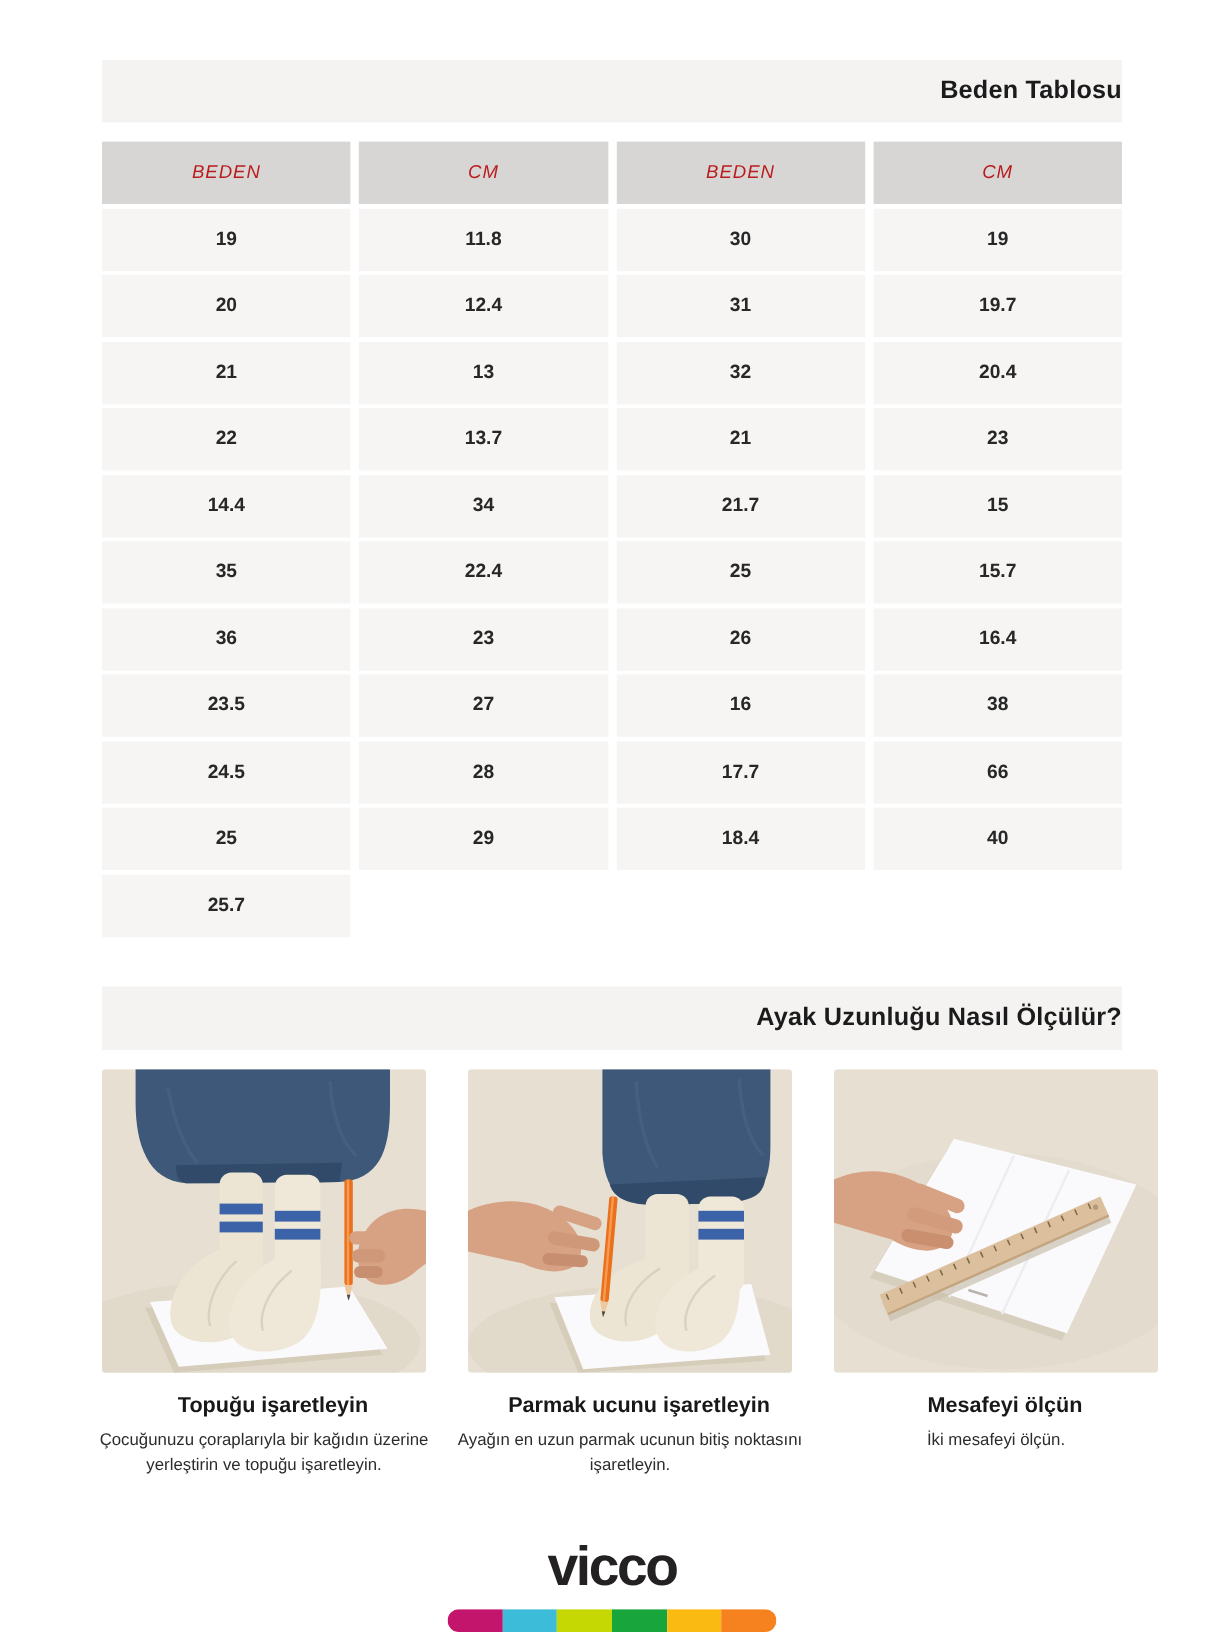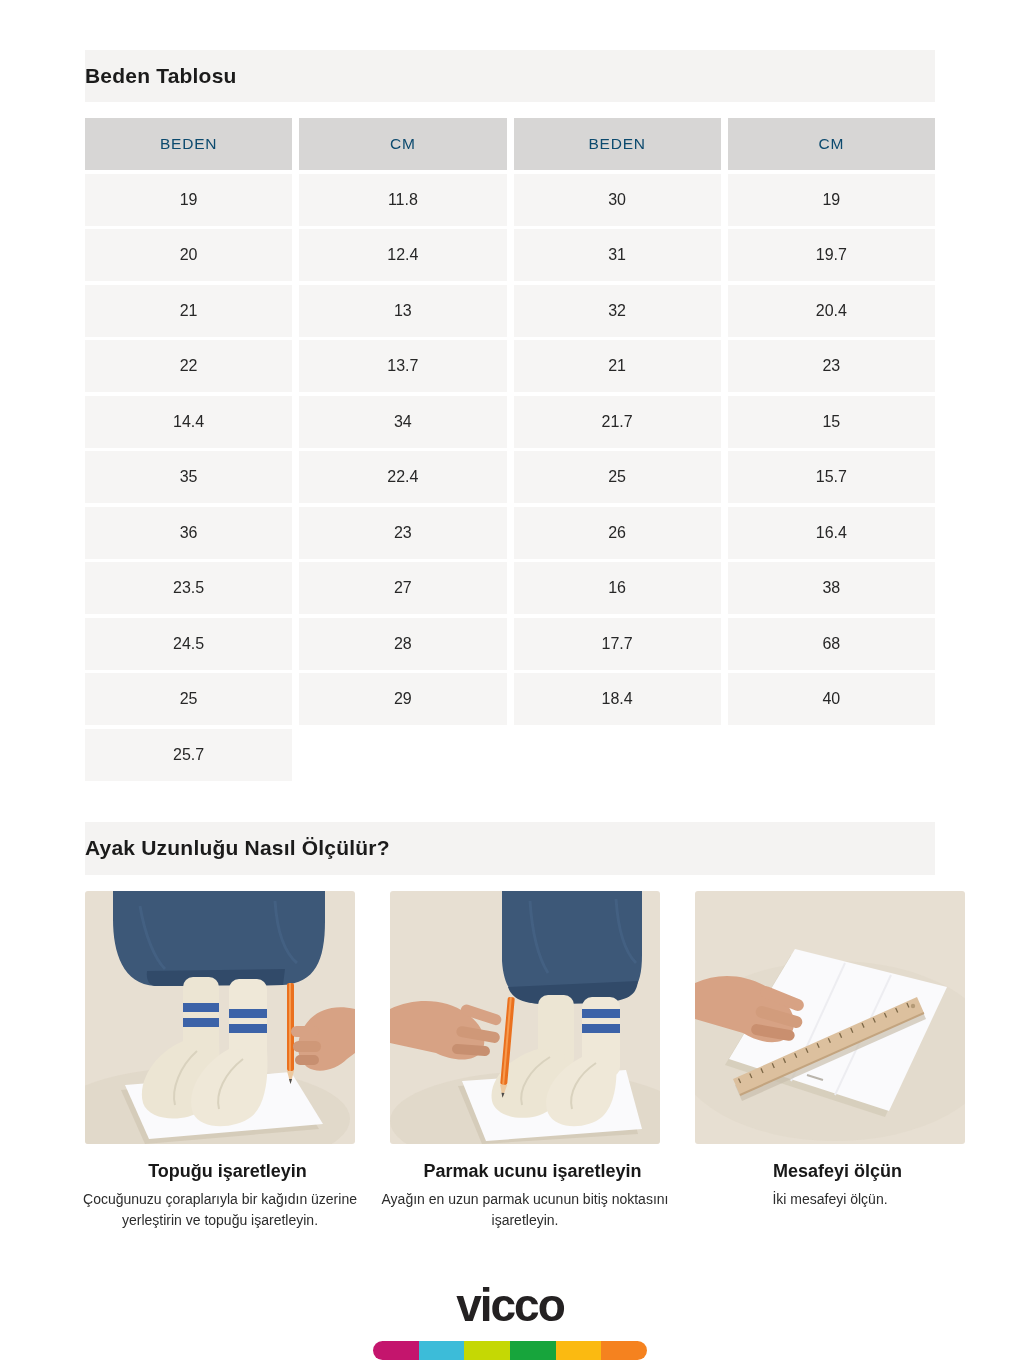--- a/index.html
+++ b/index.html
@@ -1,30 +1,30 @@
 <!DOCTYPE html>
 <html><head>
 <meta charset="utf-8">
 <style>
   html,body{margin:0;padding:0;}
   body{width:1020px;height:1360px;background:#ffffff;font-family:"Liberation Sans",sans-serif;}
   .page{position:relative;width:1020px;height:1360px;background:#ffffff;overflow:hidden;}
   .content{width:850px;margin:0 auto;}
 
-  .banner{height:52px;background:#f4f3f2;display:flex;align-items:center;justify-content:flex-start;
+  .banner{height:52px;background:#f4f3f2;display:flex;align-items:center;justify-content:flex-end;
           font-size:21px;font-weight:700;color:#1b1b1b;letter-spacing:.2px;}
   .banner.title-bar{margin-top:50px;}
   .banner.section-bar{margin-top:41px;height:53px;}
 
   .table-grid{margin-top:16px;display:grid;grid-template-columns:repeat(4,1fr);
               gap:3.5px 7px;grid-auto-rows:52px;}
   .hcell{background:#d7d6d5;display:flex;align-items:center;justify-content:center;
-         font-size:15.5px;color:#0c4a6e;letter-spacing:.8px;}
+         font-size:15.5px;color:#b91c1c;letter-spacing:.8px;font-style:italic;}
   .cell{background:#f6f5f4;display:flex;align-items:center;justify-content:center;
-        font-size:16px;color:#272727;}
+        font-size:16px;color:#272727;font-weight:bold;}
 
   .cards{margin-top:16px;display:flex;gap:20px;}
   .card{width:308px;}
   .photo{display:block;width:270px;height:253px;border-radius:3px;}
   .card-title{margin-top:17px;text-align:center;font-size:18px;font-weight:700;color:#181818;}
   .card-desc{margin-top:7px;width:300px;margin-left:-15px;text-align:center;
              font-size:14px;line-height:1.5;color:#2c2c2c;}
 
   .footer{position:absolute;left:0;bottom:0;width:100%;text-align:center;}
   .logo{display:inline-block;font-size:46px;font-weight:800;letter-spacing:-2px;
@@ -76,21 +76,21 @@
         <div class="cell">23</div>
         <div class="cell">26</div>
         <div class="cell">16.4</div>
         <div class="cell">23.5</div>
         <div class="cell">27</div>
         <div class="cell">16</div>
         <div class="cell">38</div>
         <div class="cell">24.5</div>
         <div class="cell">28</div>
         <div class="cell">17.7</div>
-        <div class="cell">68</div>
+        <div class="cell">66</div>
         <div class="cell">25</div>
         <div class="cell">29</div>
         <div class="cell">18.4</div>
         <div class="cell">40</div>
         <div class="cell">25.7</div>
       </div>
 
     <div class="banner section-bar">
       <span>Ayak Uzunluğu Nasıl Ölçülür?</span>
     </div>

